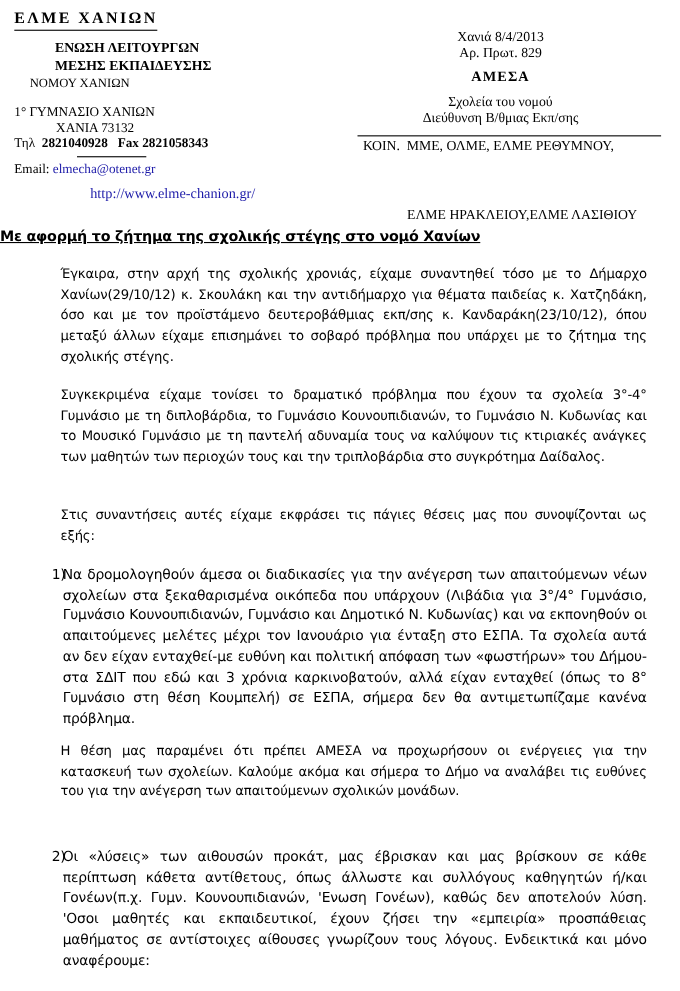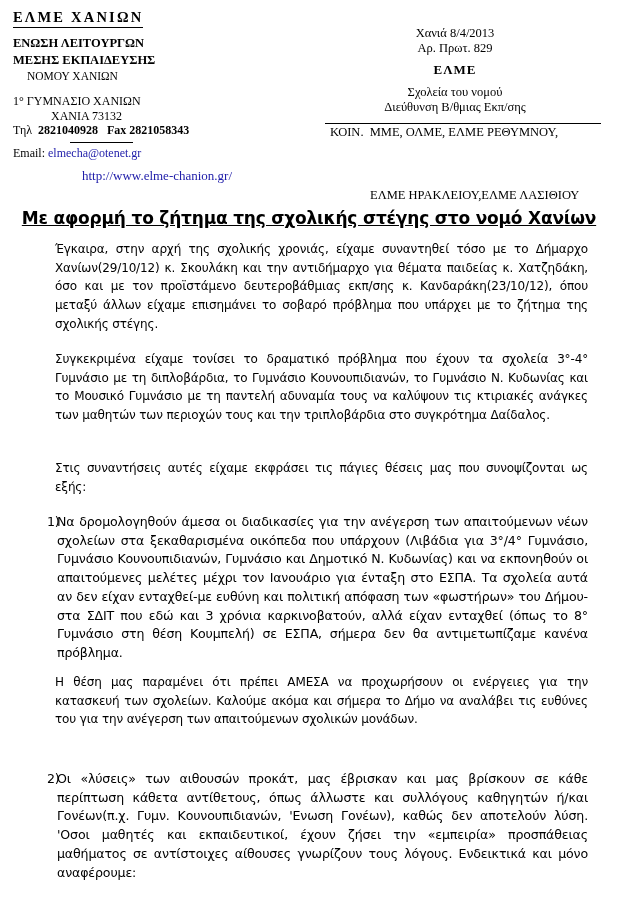--- a/index.html
+++ b/index.html
@@ -9,21 +9,21 @@
       font-family: "Liberation Serif", serif;
     }
 
     
     .lh-left { position: absolute; left: 13px; top: 8px; width: 260px; }
     .org-title {
       font-weight: bold; font-size: 14.5px; letter-spacing: 2.2px;
       display: inline-block; border-bottom: 1.4px solid #000; padding-bottom: 1px;
       margin-left: 0;
     }
-    .org-line { font-size: 11.5px; line-height: 15px; }
+    .org-line { font-size: 11.5px; line-height: 15px; margin-left: 37px; }
     .l1 { position: absolute; left: 13px; top: 36px; }
     .l2 { position: absolute; left: 13px; top: 53px; }
     .l3 { position: absolute; left: 27px; top: 70px; font-size: 11.5px; }
     .l4 { position: absolute; left: 13px; top: 94px; font-size: 12px; }
     .l5 { position: absolute; left: 51px; top: 109px; font-size: 12px; }
     .l6 { position: absolute; left: 13px; top: 123px; font-size: 12px; }
     .l6 b { font-weight: bold; }
     .sep-short { position: absolute; left: 70px; top: 142px; width: 63px; border-top: 1.2px solid #000; }
     .l7 { position: absolute; left: 13px; top: 146px; font-size: 12px; }
     .l8 { position: absolute; left: 46px; top: 168px; font-size: 13px; padding-left: 36px; }
@@ -35,22 +35,22 @@
     .r2 { top: 41px; }
     .r3 { top: 62px; font-weight: bold; font-size: 13px; letter-spacing: 1px; }
     .r4 { top: 85px; }
     .r5 { top: 100px; }
     .rule-right { position: absolute; left: 325px; top: 123px; width: 276px; border-top: 1.2px solid #000; }
     .r6 { position: absolute; left: 330px; top: 125px; font-size: 12.5px; }
     .r7 { position: absolute; left: 370px; top: 147px; font-size: 12.5px; margin-top: 41px; }
 
     
     .subject {
-      position: absolute; left: 0; width: 618px; top: 208px; text-align: center;
-      font-family: "DejaVu Sans", sans-serif; font-weight: bold; font-size: 17px;
+      position: absolute; left: 0; width: 618px; top: 208px; text-align: left;
+      font-family: "DejaVu Sans", sans-serif; font-weight: bold; font-size: 13px;
       text-decoration: underline; letter-spacing: -0.2px;
     }
 
     
     .para {
       position: absolute; left: 55px; width: 533px;
       font-family: "DejaVu Sans", sans-serif; font-size: 12px; line-height: 18.7px;
       text-align: justify; letter-spacing: -0.15px;
     }
     .p1 { top: 240px; }
@@ -88,21 +88,21 @@
     <a class="lnk">elmecha@otenet.gr</a>
   </div>
   <div class="l8">
     <a class="lnk">http://www.elme-chanion.gr/</a>
   </div>
 </div>
 
 <div>
   <div class="r-center r1">Χανιά 8/4/2013</div>
   <div class="r-center r2">Αρ. Πρωτ. 829</div>
-  <div class="r-center r3">ΕΛΜΕ</div>
+  <div class="r-center r3">ΑΜΕΣΑ</div>
   <div class="r-center r4">Σχολεία του νομού</div>
   <div class="r-center r5">Διεύθυνση Β/θμιας Εκπ/σης</div>
   <div class="rule-right"></div>
   <div class="r6" style="white-space:pre;">ΚΟΙΝ.  ΜΜΕ, ΟΛΜΕ, ΕΛΜΕ ΡΕΘΥΜΝΟΥ,</div>
   <div class="r7">ΕΛΜΕ ΗΡΑΚΛΕΙΟΥ,ΕΛΜΕ ΛΑΣΙΘΙΟΥ</div>
 </div>
 
 <div class="subject">Με αφορμή το ζήτημα της σχολικής στέγης στο νομό Χανίων</div>
 
 <div class="para p1">Έγκαιρα, στην αρχή της σχολικής χρονιάς, είχαμε συναντηθεί τόσο με το Δήμαρχο Χανίων(29/10/12) κ. Σκουλάκη και την αντιδήμαρχο για θέματα παιδείας κ. Χατζηδάκη, όσο και με τον προϊστάμενο δευτεροβάθμιας εκπ/σης κ. Κανδαράκη(23/10/12), όπου μεταξύ άλλων είχαμε επισημάνει το σοβαρό πρόβλημα που υπάρχει με το ζήτημα της σχολικής στέγης.</div>

